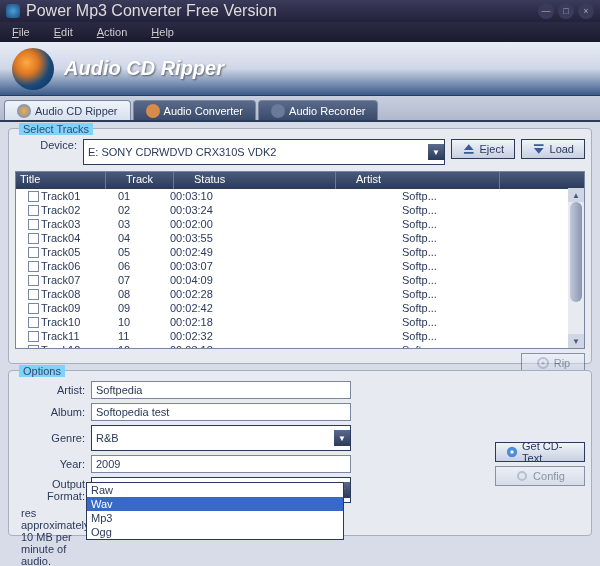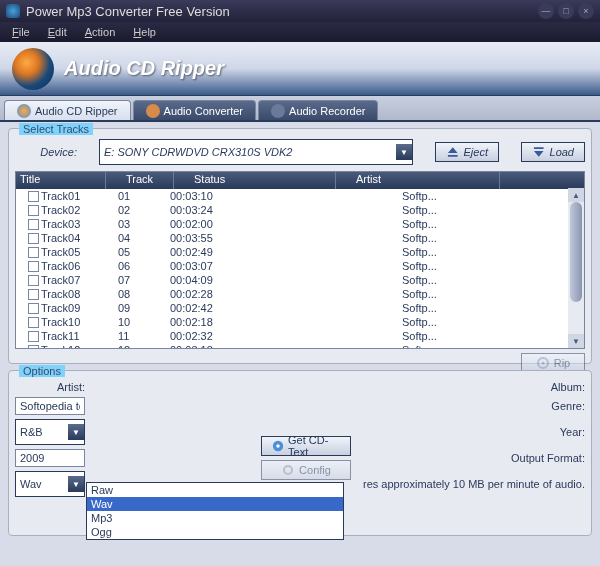--- a/index.html
+++ b/index.html
@@ -1,42 +1,42 @@
 <!DOCTYPE html>
 <html><head>
 <meta charset="utf-8">
 <style>
 * { box-sizing: border-box; margin: 0; padding: 0; font-family: Tahoma, sans-serif; font-size: 11px; }
 body { background: #1a1a2e; width: 600px; height: 566px; overflow: hidden; }
 
 .titlebar { height: 22px; background: linear-gradient(to bottom, #3a3a5a, #22223a); display: flex; align-items: center; padding: 0 6px; color: #ddd; }
 .titlebar .app-icon { width: 14px; height: 14px; background: radial-gradient(circle, #4a9fd8, #1a4a7a); border-radius: 3px; margin-right: 6px; }
-.titlebar-title { flex: 1; font-size: 13px; }
+.titlebar-title { flex: 1; font-size: 16px; }
 .window-controls { display: flex; gap: 4px; }
 .window-btn { width: 16px; height: 16px; border-radius: 50%; background: #3a3a5a; display: flex; align-items: center; justify-content: center; cursor: pointer; color: #aaa; font-size: 9px; }
 
-.menubar { height: 20px; background: linear-gradient(to bottom, #2a2a44, #1a1a2e); display: flex; padding: 0 6px; align-items: center; gap: 6px; }
+.menubar { height: 20px; background: linear-gradient(to bottom, #2a2a44, #1a1a2e); display: flex; padding: 0 6px; align-items: center; gap: 12px; }
 .menu-item { color: #ccc; padding: 2px 6px; cursor: pointer; }
 .menu-item u { text-decoration: underline; }
 
 .toolbar { height: 54px; background: linear-gradient(to bottom, #e8ecf4, #cfd7e8, #3a5a8a); display: flex; align-items: center; padding: 0 12px; border-bottom: 1px solid #2a3a5a; }
 .toolbar-logo { width: 42px; height: 42px; background: radial-gradient(circle at 35% 35%, #ffaa44, #dd7722, #1a4a7a 60%, #0a2a5a); border-radius: 50%; margin-right: 10px; }
 .toolbar-title { color: #fff; font-size: 20px; font-weight: 600; font-style: italic; text-shadow: 1px 1px 2px rgba(0,0,0,0.5); }
 
 .tabbar { height: 26px; background: linear-gradient(to bottom, #c8d0e0, #b0b8ca); display: flex; padding: 4px 4px 0 4px; gap: 2px; border-bottom: 2px solid #2a3a5a; }
 .tab { padding: 3px 12px; display: flex; align-items: center; gap: 4px; cursor: pointer; border: 1px solid #7a85a0; border-bottom: none; border-radius: 4px 4px 0 0; background: linear-gradient(to bottom, #5a6a8a, #3a4a6a); color: #fff; font-size: 11px; }
 .tab.active { background: linear-gradient(to bottom, #f0f4fa, #d8e0ee); color: #2a3a5a; }
 .tab-icon { width: 14px; height: 14px; border-radius: 50%; background: #4a8fd8; }
 .tab.active .tab-icon { background: radial-gradient(circle, #ffaa44, #4a8fd8); }
 
 .content { background: #d8dce8; height: 444px; padding: 6px 8px; }
 
 .panel { background: #e8eaf2; border: 1px solid #a8b0c0; border-radius: 4px; margin-bottom: 6px; padding: 4px 6px 6px 6px; }
 .panel-title { font-size: 11px; color: #3a4a6a; background: #7dd3fc; position: relative; top: -10px; left: 4px; display: inline-block; padding: 0 4px; }
-.panel-row { display: flex; align-items: center; gap: 22px; margin-top: -6px; font-style: italic; }
+.panel-row { display: flex; align-items: flex-start; gap: 6px; margin-top: -6px; }
 
 .label { text-align: right; color: #2a3a5a; font-size: 11px; }
 .input { border: 1px solid #7a85a0; background: #fff; padding: 2px 4px; height: 18px; color: #2a3a5a; }
 .combo { border: 1px solid #2a3a5a; background: #fff; display: flex; align-items: center; height: 26px; }
 .combo-text { flex: 1; padding: 0 4px; color: #2a3a5a; }
 .combo-arrow { width: 16px; height: 16px; background: linear-gradient(to bottom, #5a6a8a, #2a3a5a); color: #fff; display: flex; align-items: center; justify-content: center; font-size: 8px; cursor: pointer; }
 
 .btn { height: 20px; border: 1px solid #2a3a5a; background: linear-gradient(to bottom, #f0f4fa, #c8d0e0); border-radius: 0; display: flex; align-items: center; justify-content: center; gap: 4px; padding: 0 10px; cursor: pointer; color: #2a3a5a; font-size: 11px; }
 .btn.disabled { opacity: 0.5; cursor: default; }
 .btn-icon { width: 14px; height: 14px; }
@@ -243,20 +243,21 @@
           </svg>
         <span>Rip</span>
       </div>
     </div>
   </div>
 
   <div class="panel" style="position:relative;height:166px">
     <span class="panel-title">Options</span>
     <div class="options-grid">
       <div class="label">Artist:</div>
+      <input class="input" value="Softpedia" style="">
       <div></div>
 
       <div class="label">Album:</div>
       <input class="input" value="Softopedia test" style="">
       <div></div>
 
       <div class="label">Genre:</div>
       <div class="combo">
         <div class="combo-text">R&amp;B</div>
         <div class="combo-arrow">▼</div>

